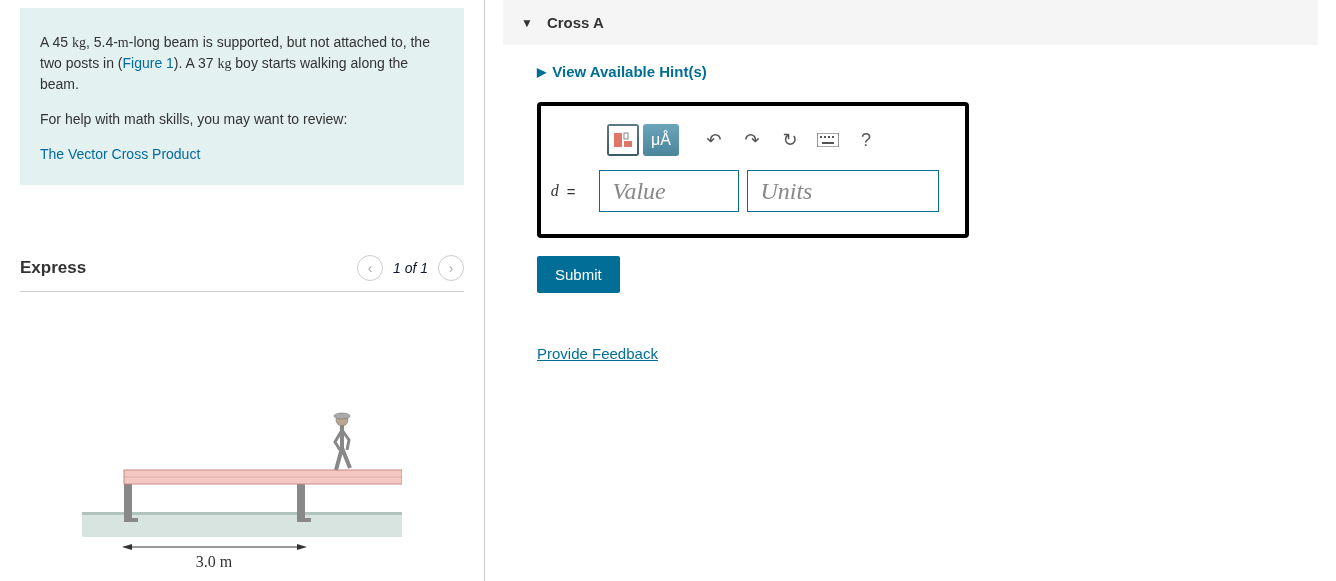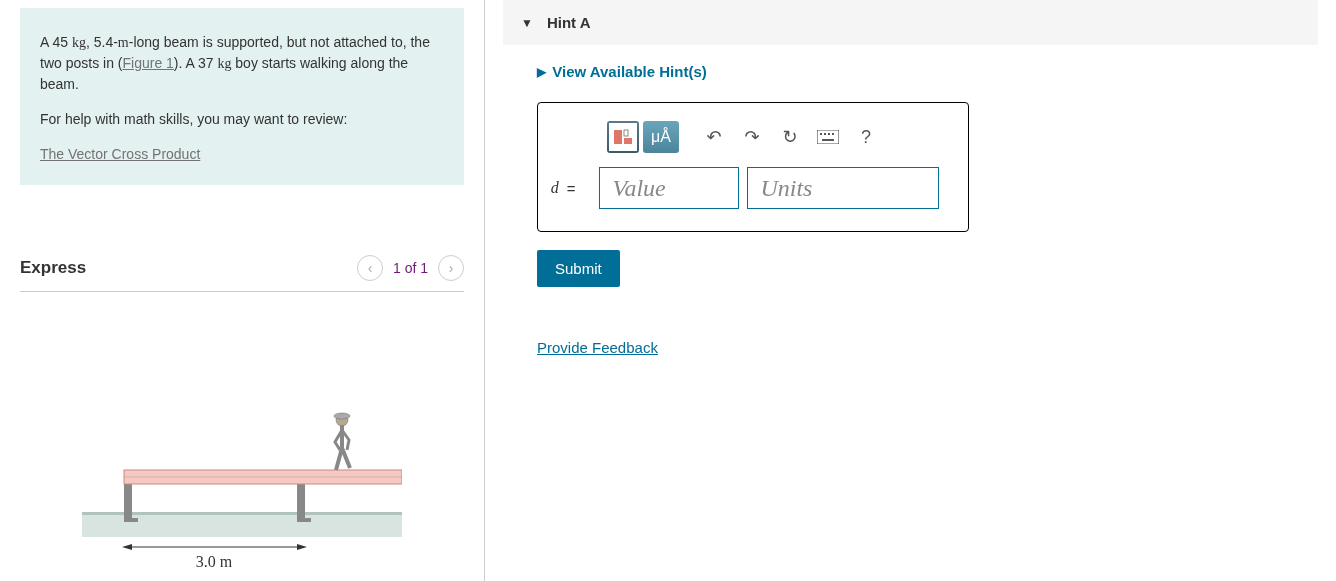--- a/index.html
+++ b/index.html
@@ -18,42 +18,42 @@
       border-right: 1px solid #ccc;
     }
     .problem-box {
       background: #e3f1f0;
       padding: 24px 20px 20px 20px;
       margin-top: 8px;
       line-height: 1.5;
     }
     .problem-box p { margin-bottom: 14px; }
     .kg-unit { font-family: Georgia, serif; }
-    .link { color: #737373; text-decoration: underline; cursor: pointer; }
+    .link { color: #0369a1; cursor: pointer; }
     .figure-section { margin-top: 70px; }
     .figure-header {
       display: flex;
       align-items: center;
       justify-content: space-between;
       padding-bottom: 10px;
       border-bottom: 1px solid #ccc;
     }
     .figure-title { font-weight: bold; font-size: 17px; color: #333; }
     .fig-nav { display: flex; align-items: center; gap: 10px; }
     .nav-btn {
       width: 26px; height: 26px;
       border: 1px solid #ccc;
       border-radius: 50%;
       background: #fff;
       display: flex; align-items: center; justify-content: center;
       color: #aaa;
       cursor: pointer;
       font-size: 14px;
     }
-    .fig-count { font-size: 14px; color: #701a75; }
+    .fig-count { font-size: 14px; color: #0f172a; font-style: italic; }
     .figure-body {
       display: flex;
       justify-content: center;
       padding-top: 80px;
     }
     .beam-svg { width: 320px; height: 200px; }
 
     .right-panel {
       flex: 1;
       padding: 0 18px;
@@ -76,21 +76,21 @@
       font-weight: bold;
       cursor: pointer;
       display: flex;
       align-items: center;
       gap: 6px;
       margin-bottom: 22px;
       font-size: 15px;
     }
     .hints-link .tri { font-size: 12px; }
     .answer-box {
-      border: 1px solid #000000;
+      border: 4px solid #000000;
       border-radius: 4px;
       padding: 18px 30px 22px 14px;
       width: 432px;
       margin-bottom: 18px;
     }
     .toolbar {
       display: flex;
       align-items: center;
       gap: 4px;
       justify-content: center;
@@ -211,21 +211,21 @@
         <polygon points="225,175 215,172 215,178" fill="#333"></polygon>
         <text x="132" y="195" text-anchor="middle" font-size="16" font-family="Georgia, serif" fill="#333">3.0 m</text>
       </svg>
     </div>
   </div>
 </div>
 
 <div class="right-panel">
   <div class="part-header">
     <span class="caret">▼</span>
-    <span class="part-title">Hint A</span>
+    <span class="part-title">Cross A</span>
   </div>
   <div class="part-body">
     <div class="hints-link">
       <span class="tri">▶</span>
       <span>View Available Hint(s)</span>
     </div>
 
     <div class="answer-box">
       <div class="toolbar">
         <div class="tool-group">

